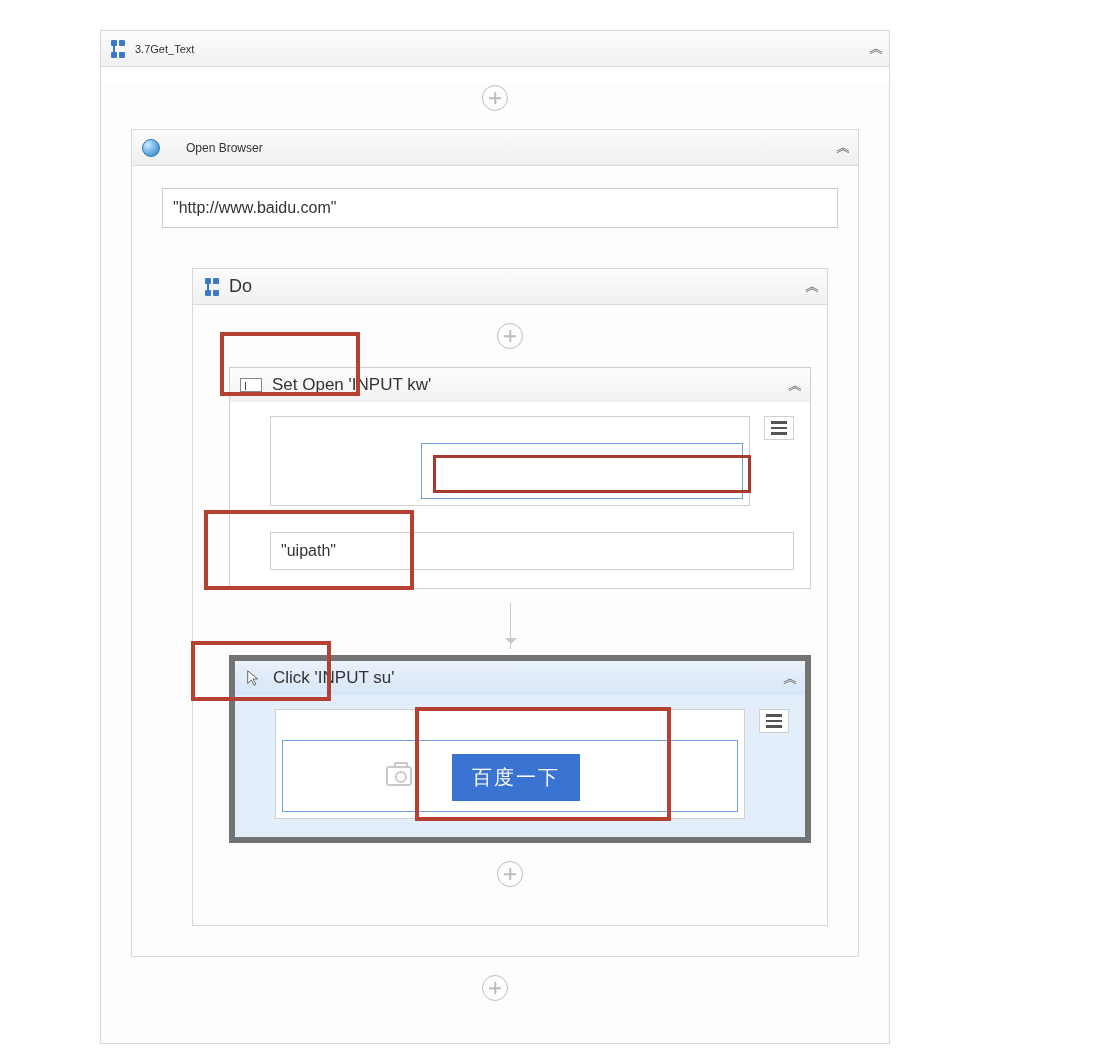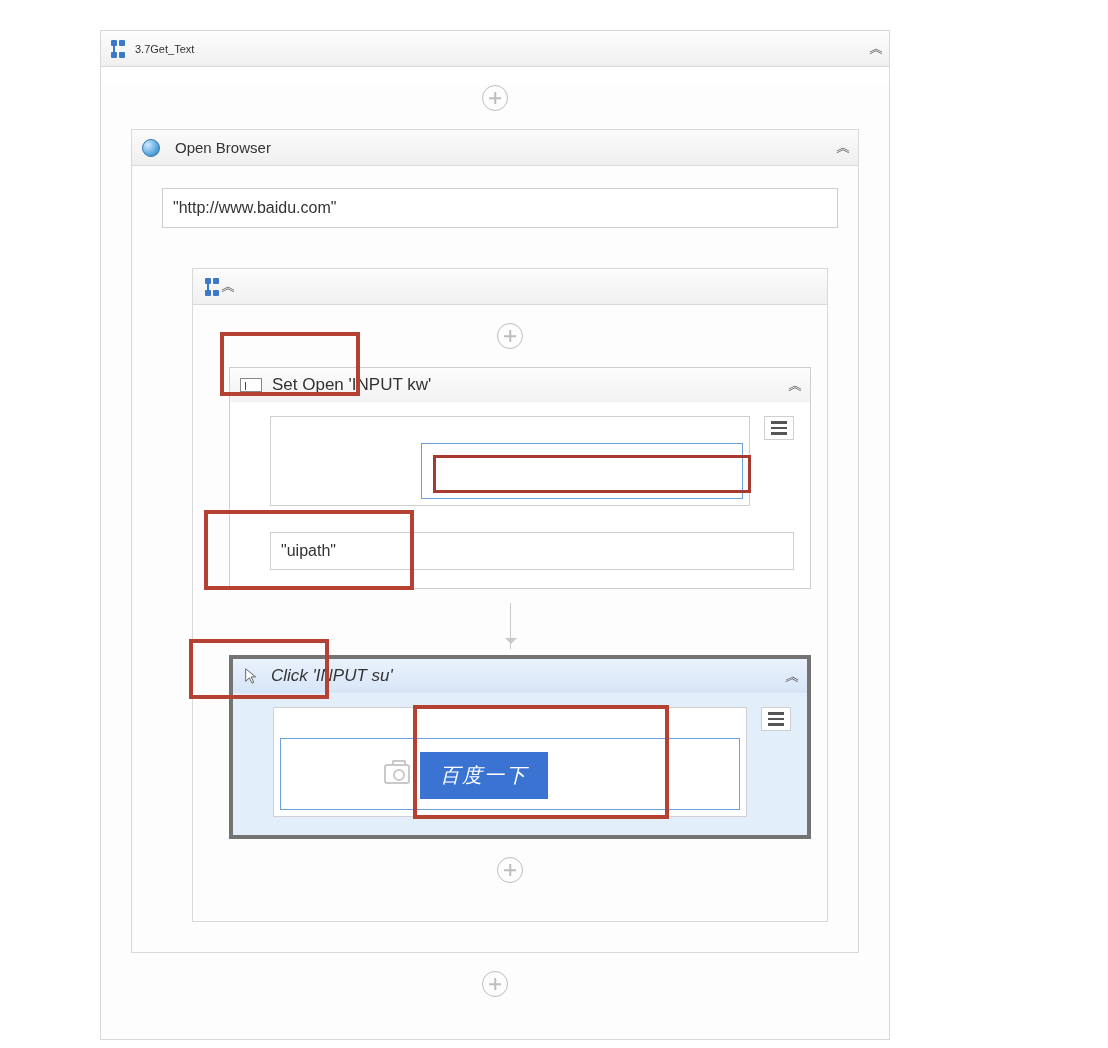--- a/index.html
+++ b/index.html
@@ -71,21 +71,21 @@
   .plus-circle::after  { top:6px; bottom:6px; left:50%; width:1.5px; transform:translateX(-50%); }
 
   .open-browser {
     margin: 0 10px 10px 10px;
     border:1px solid #d9d9d9;
   }
   .ob-header {
     display:flex; align-items:center; height:36px; padding:0 10px;
     background:linear-gradient(#fbfbfb,#efefef); border-bottom:1px solid #d9d9d9;
   }
-  .ob-header .title { margin-left:15px; flex:1; font-size:15px; color:#333; }
+  .ob-header .title { margin-left:26px; flex:1; font-size:12px; color:#333; }
   .ob-body { padding:22px 20px 30px 30px; }
   .url-input {
     width:100%; height:40px; border:1px solid #cfcfcf; background:#fff;
     padding:0 10px; font-size:16px; color:#333;
   }
 
   .do-panel {
     margin:40px 10px 0 30px;
     border:1px solid #d9d9d9;
   }
@@ -94,21 +94,21 @@
     background:linear-gradient(#fcfcfc,#f0f0f0); border-bottom:1px solid #d9d9d9;
   }
   .do-header .title { margin-left:8px; flex:1; font-size:18px; }
   .do-body { padding:0 16px 20px 16px; }
 
   .activity {
     position:relative;
     border:1px solid #cfcfcf;
     margin:6px 0 4px 20px;
   }
-  .activity.selected { background:#b91c1c; border:4px solid #737373;font-style:italic; }
+  .activity.selected { background:#b91c1c; border:6px solid #737373; }
   .act-header {
     display:flex; align-items:center; height:34px; padding:0 10px;
     background:linear-gradient(#fcfcfc,#f2f2f2);
   }
   .activity.selected .act-header { background:linear-gradient(#eaf2fc,#d6e5f7); }
   .act-header .title { margin-left:10px; flex:1; font-size:17px; }
   .act-body { padding:14px 16px 18px 40px; background:#fff; }
   .activity.selected .act-body { background:#e3eefb; }
 
   .text-icon {
@@ -188,20 +188,21 @@
       <div class="ob-body">
         <input class="url-input" value="&quot;http://www.baidu.com&quot;" style="">
 
         <div class="do-panel">
           <div class="do-header">
             <span class="seq-icon">
                 <span class="bar"></span>
                 <span class="b1"></span>
                 <span class="b2"></span>
               </span>
+            <span class="title">Do</span>
             <span class="chev">︽</span>
           </div>
           <div class="do-body" style="position:relative;">
             <div class="plus-circle"></div>
 
             <div class="activity" style="position:relative;">
               <div class="act-header">
                 <span class="text-icon"></span>
                 <span class="title">Set Open 'INPUT   kw'</span>
                 <span class="chev">︽</span>
@@ -237,21 +238,21 @@
                 <span class="title">Click 'INPUT   su'</span>
                 <span class="chev">︽</span>
               </div>
               <div class="act-body">
                 <div class="selector-row">
                   <div class="selector-box" style="height:110px;">
                     <div class="blue-outline" style="left:6px; top:30px; right:6px; height:72px;"></div>
                     <div style="position:absolute; left:110px; top:56px;">
                       <span class="camera-icon" style="display:inline-block; vertical-align:middle;"></span>
                     </div>
-                    <div class="baidu-btn" style="position:absolute; left:146px; top:44px;">百度一下</div>
+                    <div class="baidu-btn" style="position:absolute; left:176px; top:44px;">百度一下</div>
                   </div>
                   <div class="menu-icon">
                       <div></div>
                       <div></div>
                       <div></div>
                     </div>
                 </div>
               </div>
               <div class="hl" style="left:-44px; top:-20px; width:140px; height:60px;"></div>
               <div class="hl" style="left:180px; top:46px; width:256px; height:114px;"></div>

